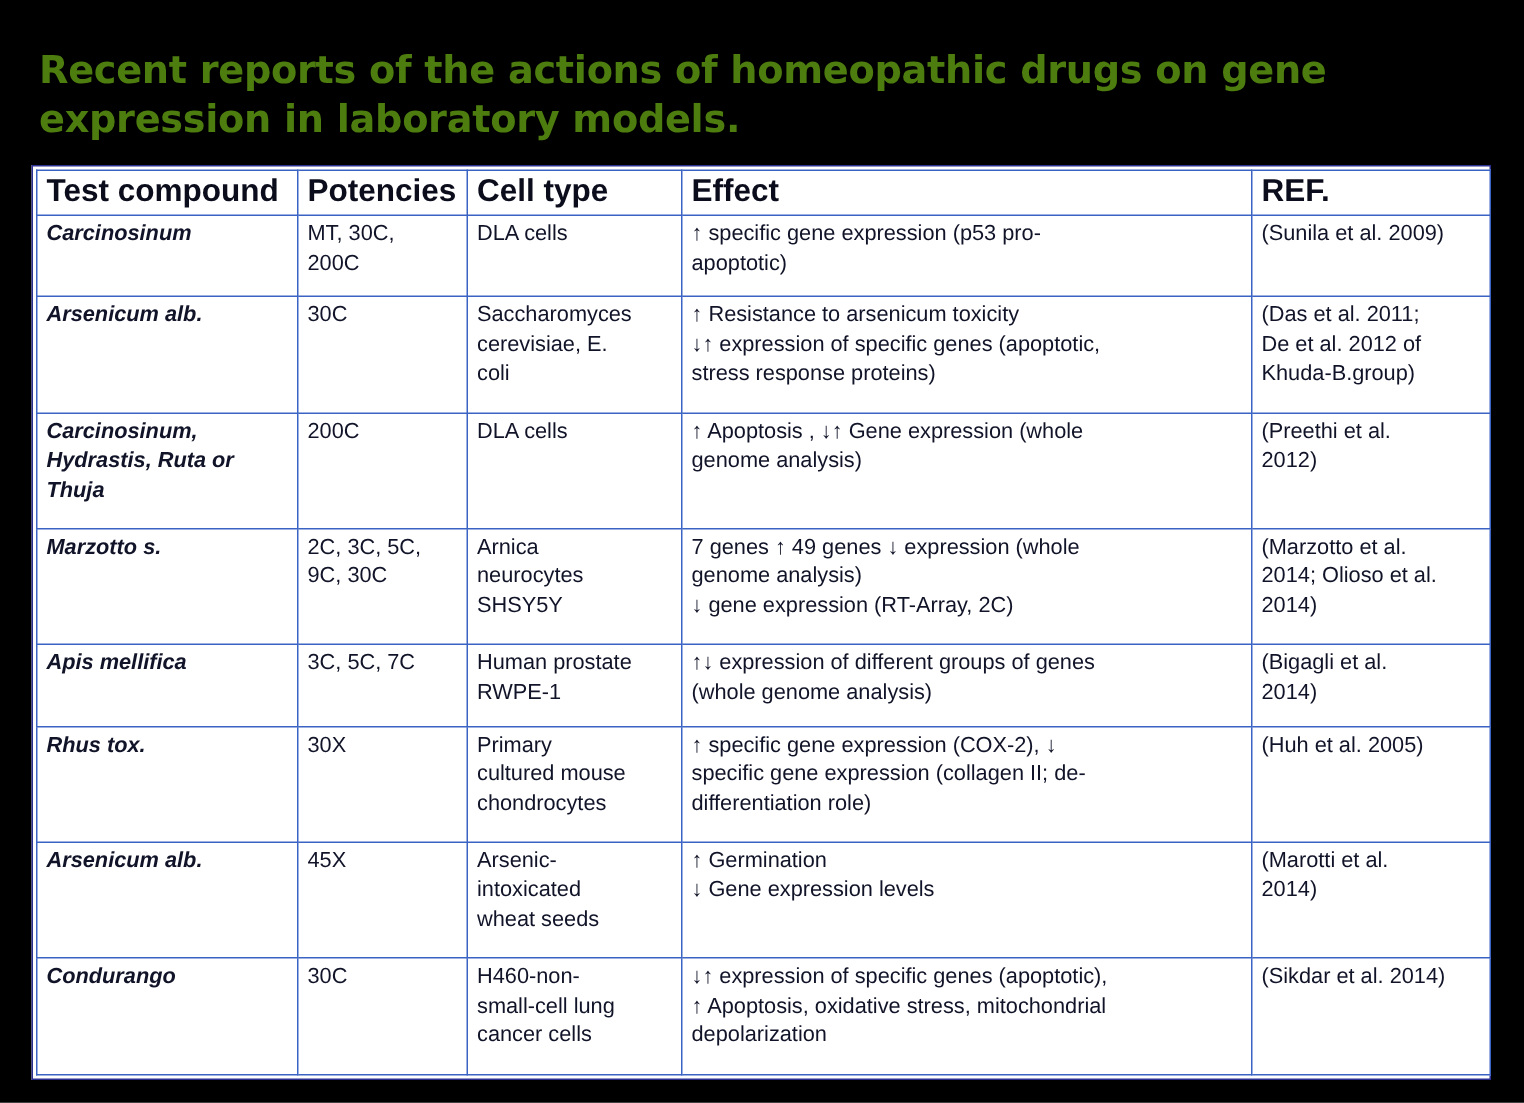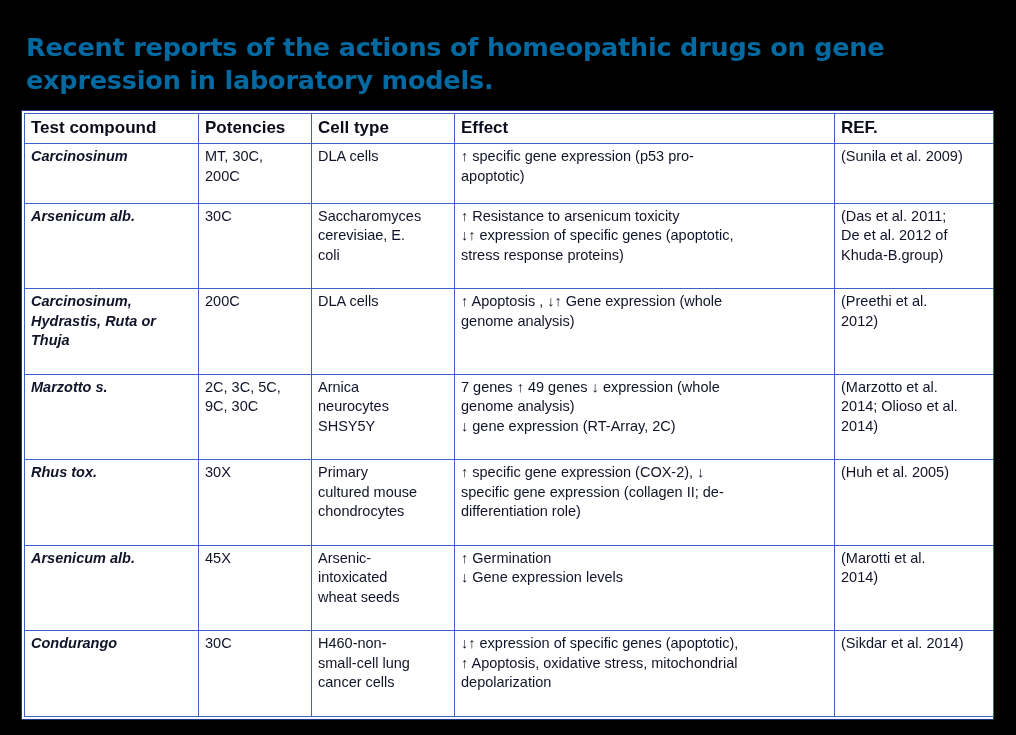--- a/index.html
+++ b/index.html
@@ -18,21 +18,21 @@
     position: relative;
     width: 1016px;
     height: 735px;
     background: #000000;
   }
   .slide-title {
     position: absolute;
     left: 26px;
     top: 31px;
     width: 900px;
-    color: #0369a1;
+    color: #4d7c0f;
     font-family: "DejaVu Sans", sans-serif;
     font-weight: bold;
     font-size: 25.5px;
     line-height: 33px;
     letter-spacing: -0.2px;
     white-space: pre-line;
   }
   .table-frame {
     position: absolute;
     left: 21px;
@@ -56,21 +56,21 @@
     vertical-align: top;
     padding: 3px 6px 2px 6px;
     color: #111428;
     font-family: "Liberation Sans", sans-serif;
     font-size: 14.5px;
     line-height: 19.5px;
     text-align: left;
   }
   table.data-table thead th {
     font-weight: bold;
-    font-size: 17px;
+    font-size: 21px;
     padding-top: 4px;
     padding-bottom: 4px;
     height: 30px;
     color: #0b0d1c;
   }
   td.compound {
     font-style: italic;
     font-weight: bold;
     color: #0b0d1c;
   }
@@ -151,20 +151,30 @@
 neurocytes
 SHSY5Y</span></td>
             <td><span class="cell-text">7 genes ↑ 49 genes ↓ expression (whole
 genome analysis)
 ↓ gene expression (RT-Array, 2C)</span></td>
             <td><span class="cell-text">(Marzotto et al.
 2014; Olioso et al.
 2014)</span></td>
           </tr>
           <tr>
+            <td class="compound"><span class="cell-text">Apis mellifica</span></td>
+            <td><span class="cell-text">3C, 5C, 7C</span></td>
+            <td><span class="cell-text">Human prostate
+RWPE-1</span></td>
+            <td><span class="cell-text">↑↓ expression of different groups of genes
+(whole genome analysis)</span></td>
+            <td><span class="cell-text">(Bigagli et al.
+2014)</span></td>
+          </tr>
+          <tr>
             <td class="compound"><span class="cell-text">Rhus tox.</span></td>
             <td><span class="cell-text">30X</span></td>
             <td><span class="cell-text">Primary
 cultured mouse
 chondrocytes</span></td>
             <td><span class="cell-text">↑ specific gene expression (COX-2), ↓
 specific gene expression (collagen II; de-
 differentiation role)</span></td>
             <td><span class="cell-text">(Huh et al. 2005)</span></td>
           </tr>

